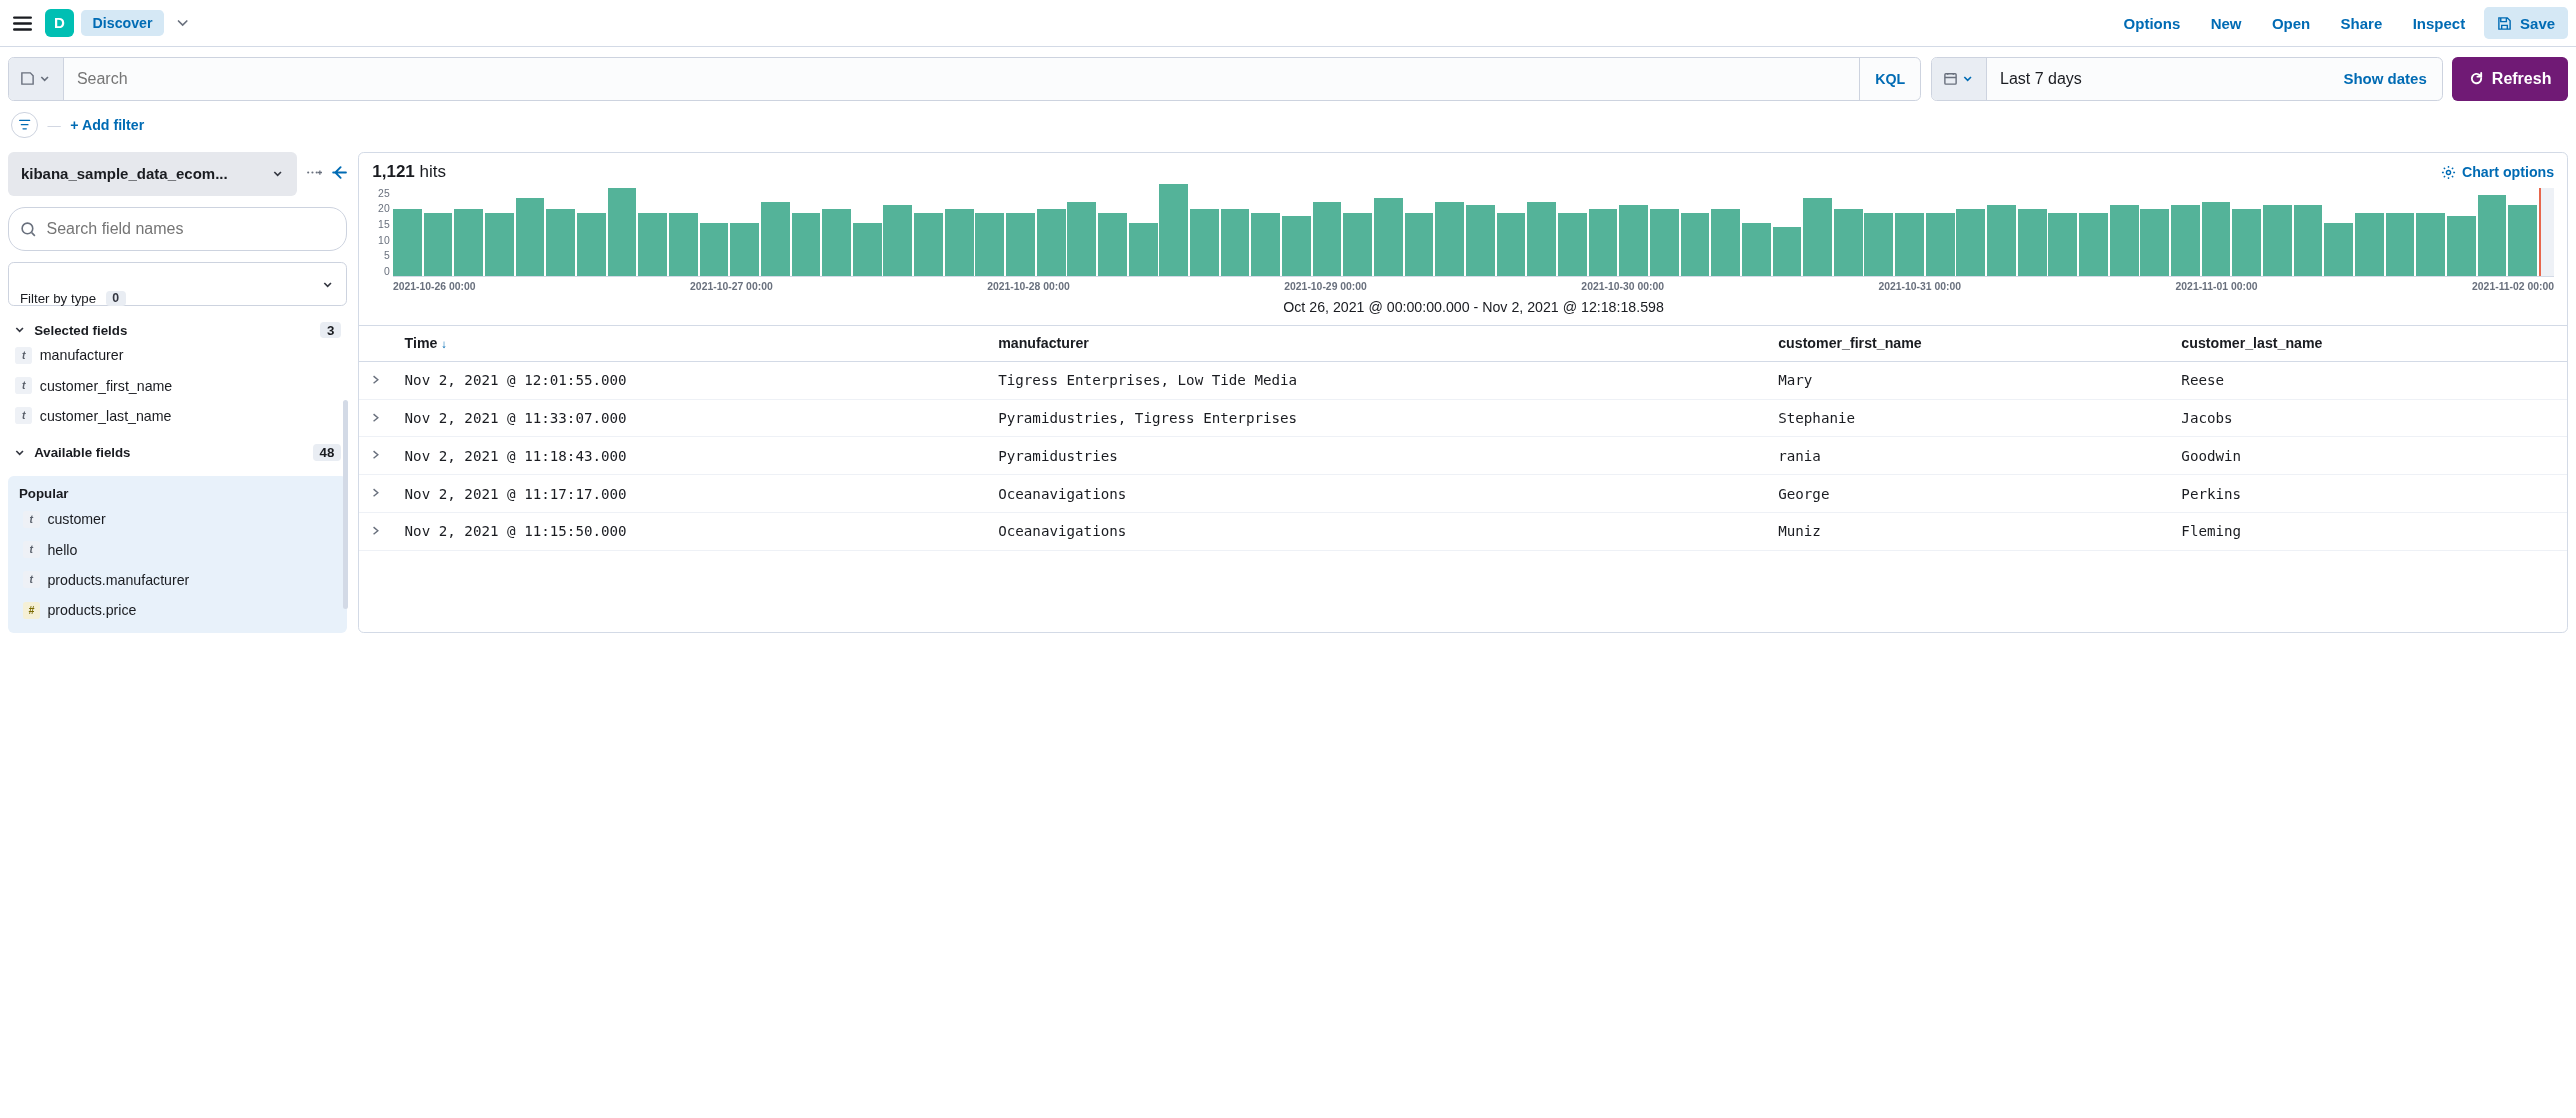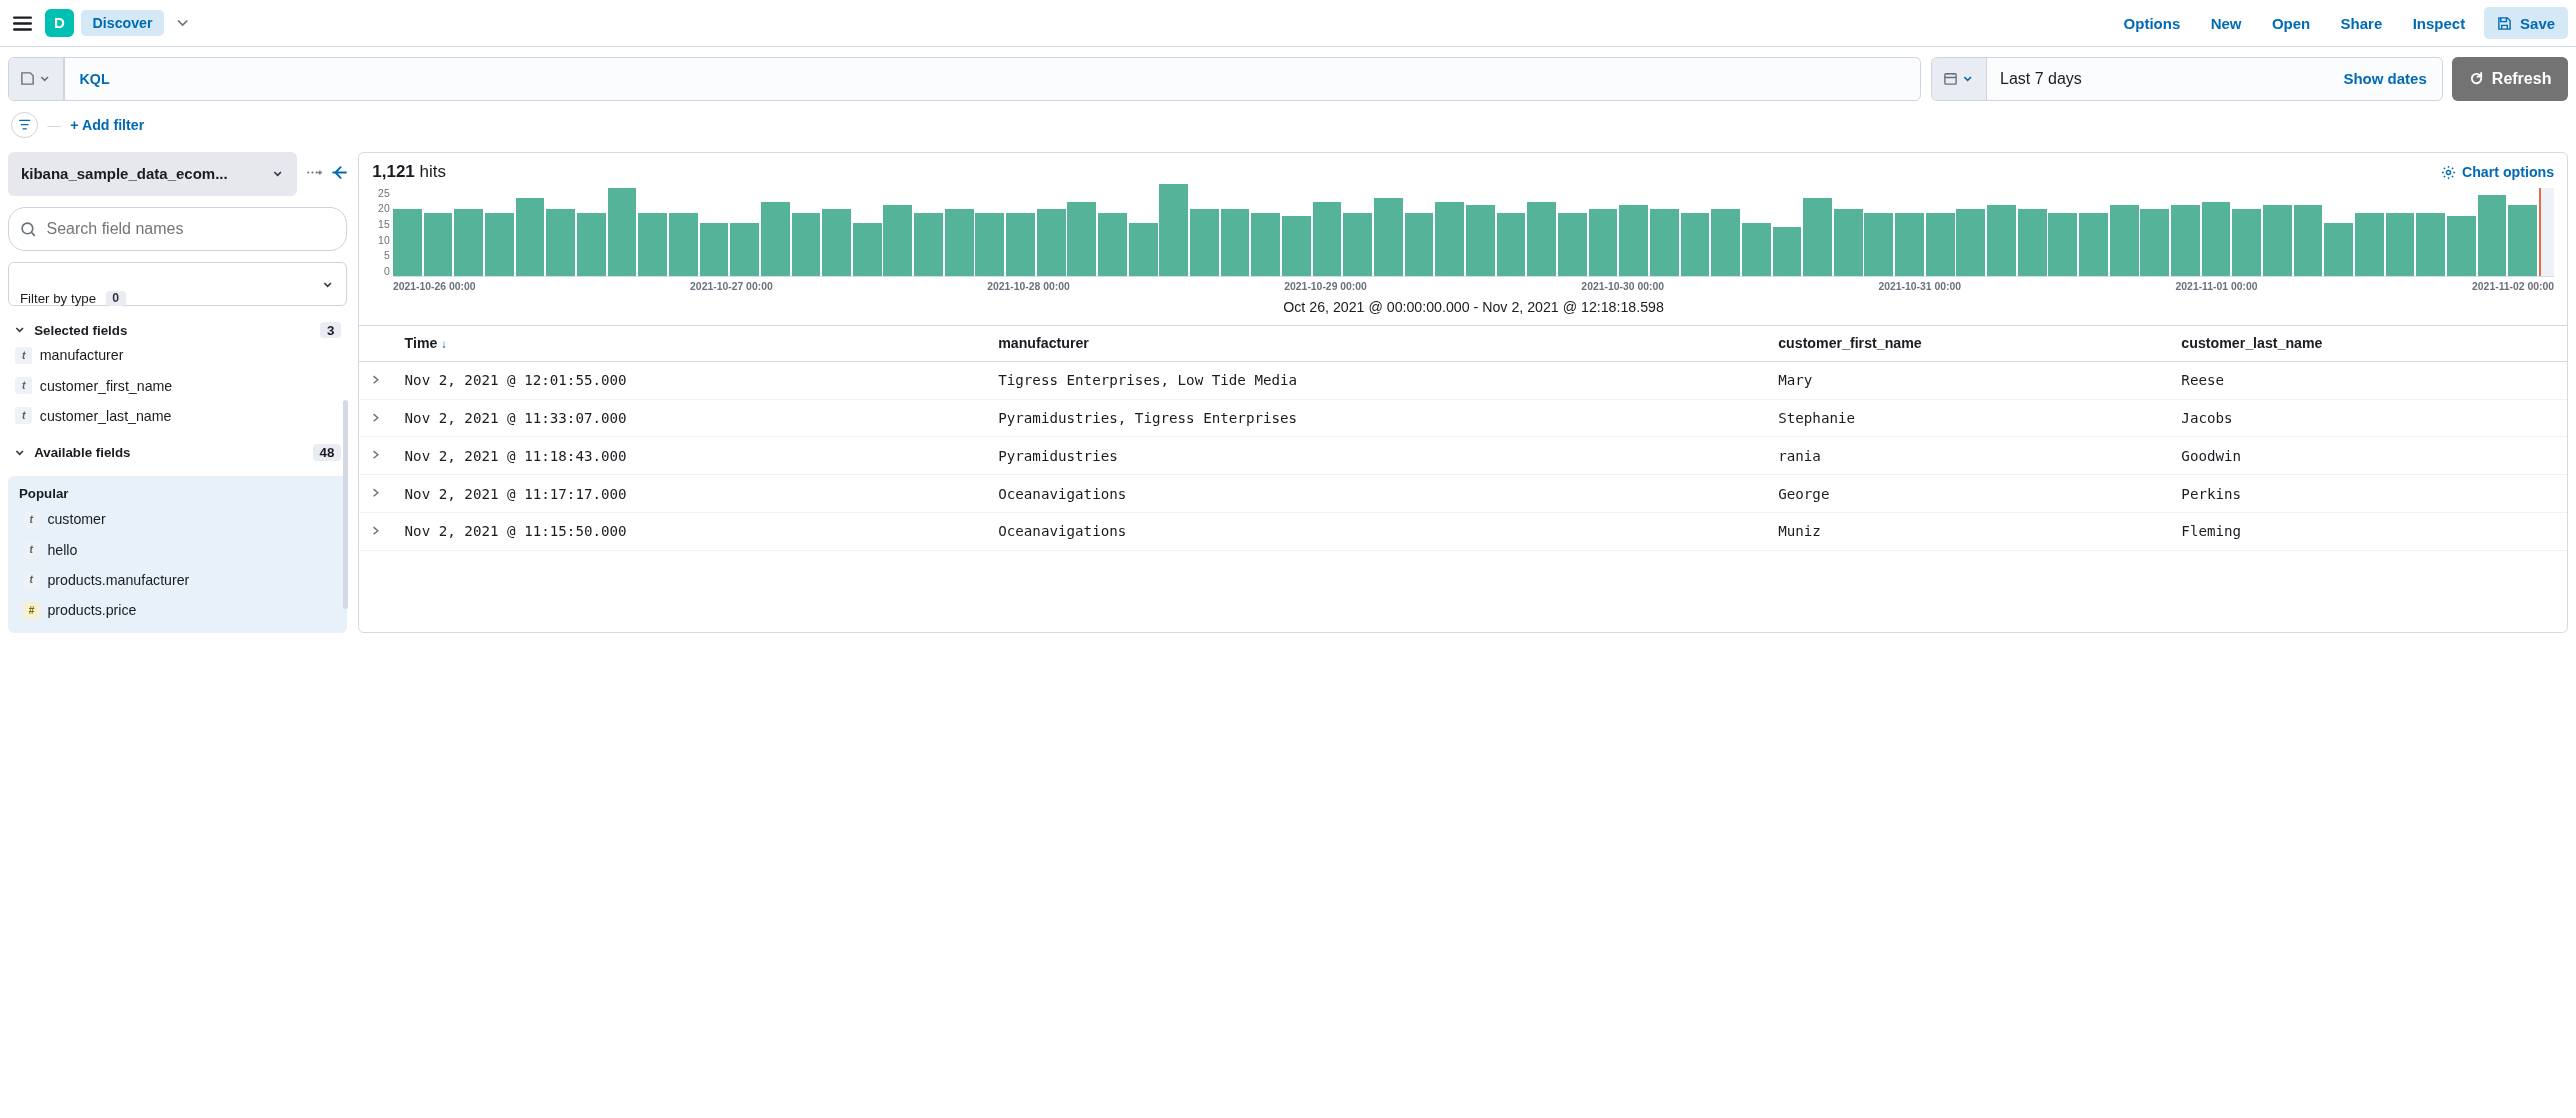--- a/index.html
+++ b/index.html
@@ -19,21 +19,21 @@
 
 .querybar { display: flex; align-items: stretch; gap: 9.5px; padding: 9.5px 7.6px 0 7.6px; }
 .query-group { display: flex; flex: 1; border: 0.9px solid #cdd3df; border-radius: 5.7px; overflow: hidden; height: 44px; background: #fbfcfd; }
 .query-prefix-btn { width: 55px; background: #e9edf3; display: flex; align-items: center; justify-content: center; gap: 3.8px; border-right: 0.9px solid #cdd3df; cursor: pointer; }
 .search-input { flex: 1; border: none; padding: 0 13.3px; font-size: 16px; background: #fbfcfd; outline: none; }
 .kql-badge { padding: 0 15px; display: flex; align-items: center; color: #006BB4; font-weight: 700; font-size: 14.2px; border-left: 0.9px solid #cdd3df; cursor: pointer; }
 .date-group { display: flex; width: 512px; border: 0.9px solid #cdd3df; border-radius: 5.7px; overflow: hidden; height: 44px; background: #fbfcfd; }
 .date-prefix { width: 55px; background: #e9edf3; border-right: 0.9px solid #cdd3df; display:flex; align-items:center; justify-content:center; gap:3.8px; cursor:pointer; }
 .date-label { flex: 1; display: flex; align-items: center; padding: 0 13.3px; font-size: 16px; }
 .showdates { color: #006BB4; font-weight: 600; padding: 0 15px; display: flex; align-items: center; font-size: 15px; cursor: pointer; }
-.refresh-btn { background: #737373; color: #fff; display: flex; align-items: center; gap: 7.6px; padding: 0 17px; border-radius: 5.7px; font-weight: 700; font-size: 16px; cursor: pointer; height: 44px; }
+.refresh-btn { background: #701a75; color: #fff; display: flex; align-items: center; gap: 7.6px; padding: 0 17px; border-radius: 5.7px; font-weight: 700; font-size: 16px; cursor: pointer; height: 44px; }
 
 
 .filter-row { display: flex; align-items: center; gap: 9.5px; padding: 11.4px 11.4px 13.3px 11.4px; }
 .filter-icon-btn { width: 26.5px; height: 26.5px; border: 0.9px solid #cdd3df; border-radius: 50%; display: flex; align-items: center; justify-content: center; color: #006BB4; cursor: pointer; }
 .add-filter { color: #006BB4; font-weight: 600; font-size: 14.2px; cursor: pointer; }
 
 
 .main { display: flex; padding: 0 7.6px 9.5px 7.6px; gap: 11.4px; }
 .sidebar { width: 339px; display: flex; flex-direction: column; gap: 11.4px; position: relative; }
 .index-picker { background: #e6e8ed; border-radius: 5.7px; padding: 9.5px 13.3px; display: flex; align-items: center; justify-content: space-between; height: 44px; cursor: pointer; }
@@ -117,20 +117,21 @@
 <div class="querybar">
   <div class="query-group">
     <div class="query-prefix-btn">
       <svg width="15" height="15" viewBox="0 0 16 16">
           <path d="M2 2h9l3 3v9H2V2z" stroke="#69707D" stroke-width="1.5" fill="none"></path>
         </svg>
       <svg class="chev" viewBox="0 0 16 16">
           <path d="M4 6l4 4 4-4" stroke="#69707D" stroke-width="2" fill="none"></path>
         </svg>
     </div>
+    <input class="search-input" placeholder="Search" style="">
     <div class="kql-badge">KQL</div>
   </div>
   <div class="date-group">
     <div class="date-prefix">
       <svg width="15" height="15" viewBox="0 0 16 16">
           <rect x="2" y="3" width="12" height="11" rx="1" stroke="#69707D" stroke-width="1.5" fill="none"></rect>
           <path d="M2 7h12M5 2v2M11 2v2" stroke="#69707D" stroke-width="1.5"></path>
         </svg>
       <svg class="chev" viewBox="0 0 16 16">
           <path d="M4 6l4 4 4-4" stroke="#006BB4" stroke-width="2" fill="none"></path>

